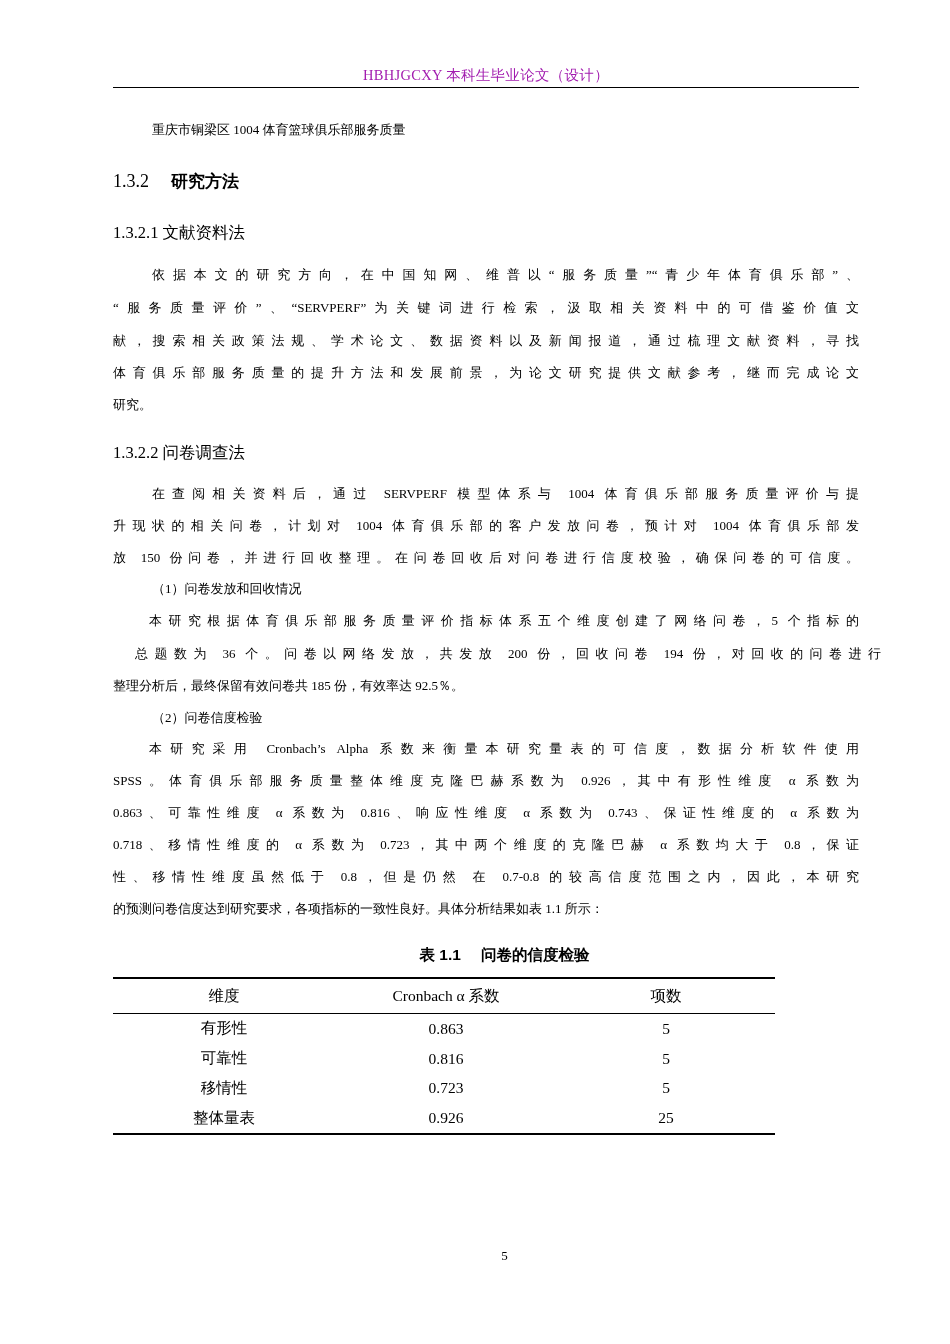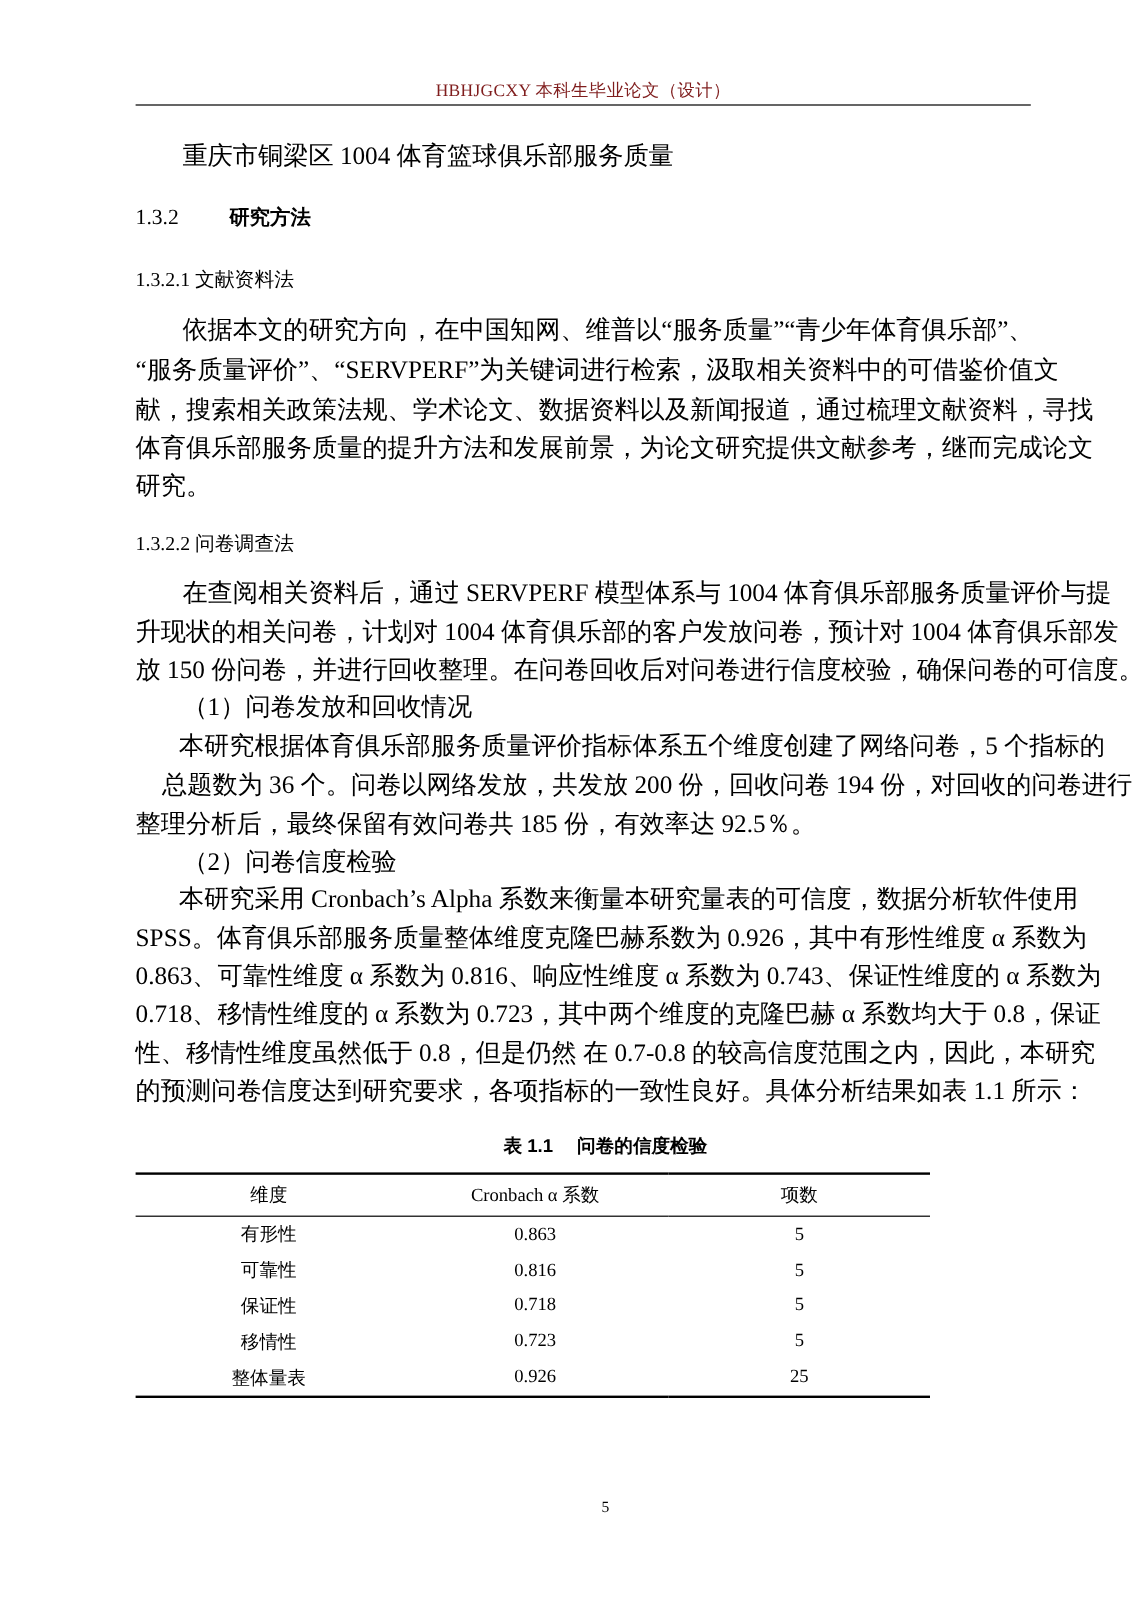--- a/index.html
+++ b/index.html
@@ -1,22 +1,22 @@
 <!DOCTYPE html>
 <html><head>
   <meta charset="utf-8">
   <style>
     html, body { margin: 0; padding: 0; background: #ffffff; }
     body { width: 950px; height: 1344px; position: relative; overflow: hidden;
            font-family: "Liberation Serif", "DejaVu Serif", serif; color: #000; }
     .page { position: absolute; left: 0; top: 0; width: 950px; height: 1344px; background: #fff; }
     .running-header { position: absolute; left: 113px; top: 66px; width: 746px; text-align: center;
-           font-size: 14.5px; color: #7f1d1d; letter-spacing: 0.3px; }
+           font-size: 14.5px; color: #a21caf; letter-spacing: 0.3px; }
     .header-rule { position: absolute; left: 113px; top: 87px; width: 746px; height: 0; border-top: 1.3px solid #000; }
-    .line { position: absolute; left: 113px; width: 746px; font-size: 21px; white-space: nowrap; line-height: 22px; }
+    .line { position: absolute; left: 113px; width: 746px; font-size: 13px; white-space: nowrap; line-height: 22px; }
     .just { text-align: justify; text-align-last: justify; }
     .indent { padding-left: 39px; box-sizing: border-box; }
     .h3 { font-size: 18px; }
     .h4 { font-size: 16.5px; }
     .caption { position: absolute; left: 113px; width: 783px; text-align: center; font-size: 15.5px; font-weight: bold;
            font-family: Liberation Sans, sans-serif; }
     .caption span.sp { display: inline-block; width: 20px; }
     .tbl { position: absolute; left: 113px; top: 977px; width: 662px; border-collapse: collapse; font-size: 15.5px; }
     .tbl th { font-weight: normal; height: 32px; border-top: 2.2px solid #000; border-bottom: 1.6px solid #000; font-family: Liberation Serif, serif; }
     .tbl td { text-align: center; height: 29.8px; padding: 0; }
@@ -30,21 +30,21 @@
 <body>
 
 <div class="page">
 
   <div class="running-header">HBHJGCXY 本科生毕业论文（设计）</div>
   <div class="header-rule"></div>
 
   <div class="line indent" style="top:119px;">重庆市铜梁区 1004 体育篮球俱乐部服务质量</div>
 
   <div class="line h3" style="top:170px;">
-    <span>1.3.2</span><span style="display:inline-block;width:22px;"></span><span style="font-weight:bold;font-family:'DejaVu Sans',sans-serif;font-size:17px;margin-left:20px;">研究方法</span>
+    <span>1.3.2</span><span style="display:inline-block;width:22px;"></span><span style="font-weight:bold;font-family:'DejaVu Sans',sans-serif;font-size:17px;">研究方法</span>
   </div>
 
   <div class="line h4" style="top:222px;">1.3.2.1 文献资料法</div>
 
   <div class="line indent just" style="top:264px;">依据本文的研究方向，在中国知网、维普以“服务质量”“青少年体育俱乐部”、</div>
   <div class="line just" style="top:297px;">“服务质量评价”、“SERVPERF”为关键词进行检索，汲取相关资料中的可借鉴价值文</div>
   <div class="line just" style="top:330px;">献，搜索相关政策法规、学术论文、数据资料以及新闻报道，通过梳理文献资料，寻找</div>
   <div class="line just" style="top:362px;">体育俱乐部服务质量的提升方法和发展前景，为论文研究提供文献参考，继而完成论文</div>
   <div class="line" style="top:394px;">研究。</div>
 
@@ -84,25 +84,20 @@
         <td>有形性</td>
         <td>0.863</td>
         <td>5</td>
       </tr>
       <tr>
         <td>可靠性</td>
         <td>0.816</td>
         <td>5</td>
       </tr>
       <tr>
-        <td>保证性</td>
-        <td>0.718</td>
-        <td>5</td>
-      </tr>
-      <tr>
         <td>移情性</td>
         <td>0.723</td>
         <td>5</td>
       </tr>
       <tr class="last">
         <td>整体量表</td>
         <td>0.926</td>
         <td>25</td>
       </tr>
     </tbody>

